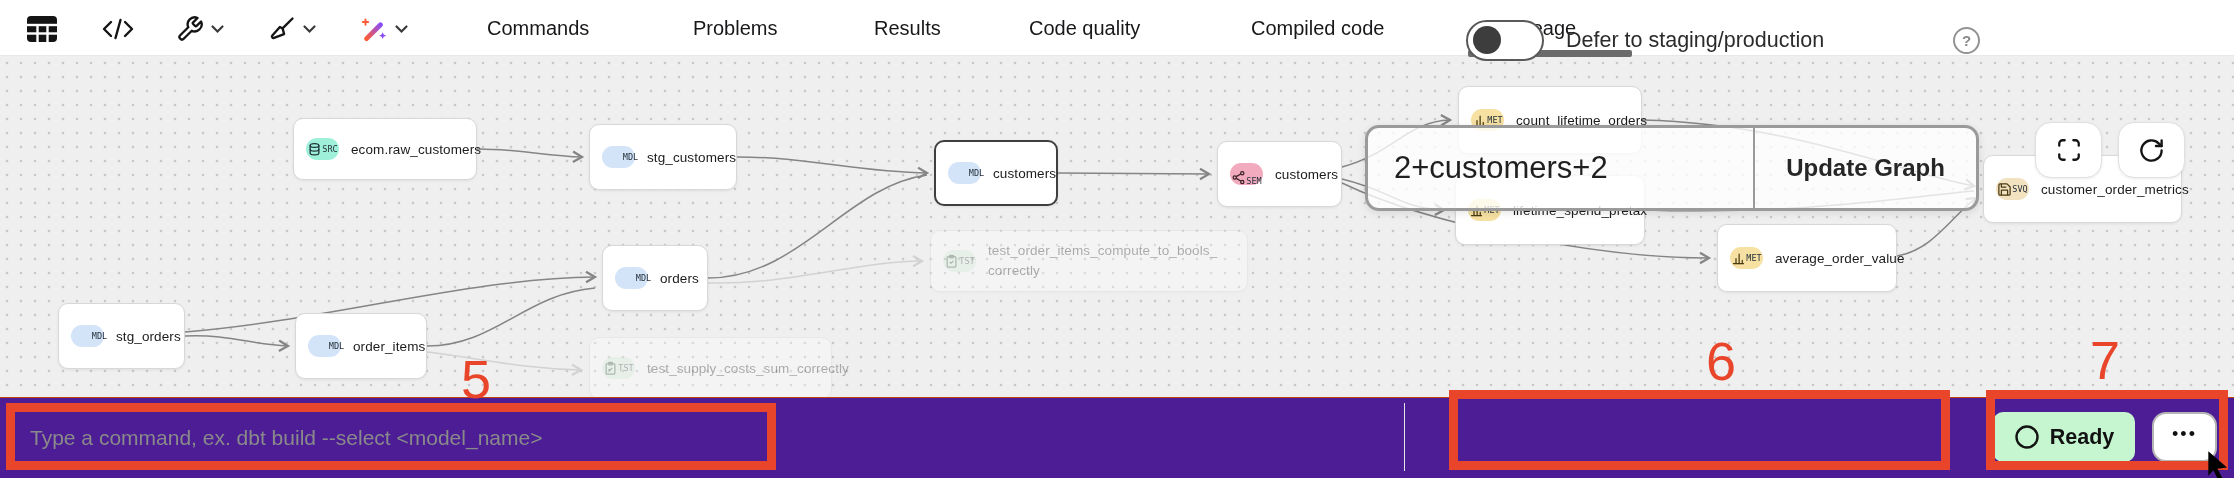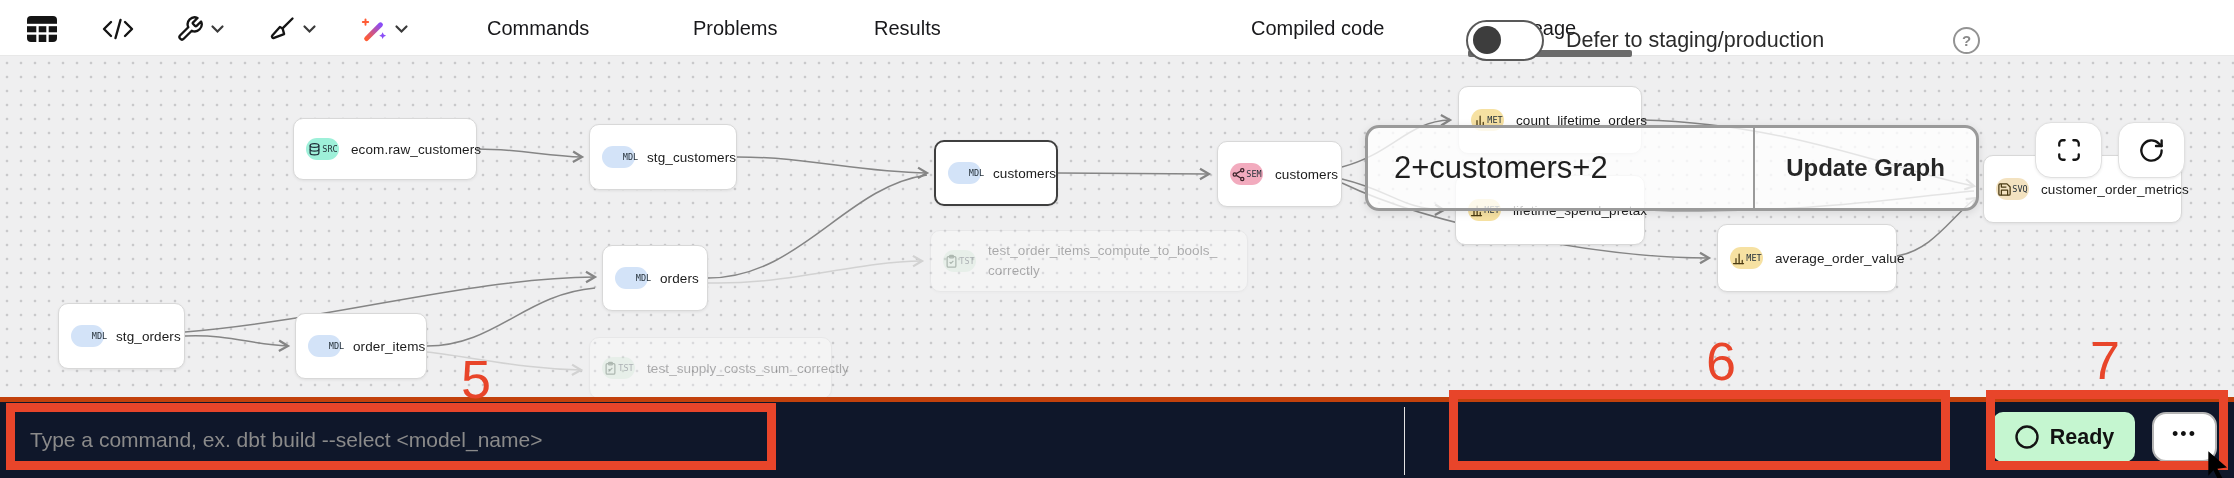--- a/index.html
+++ b/index.html
@@ -23,40 +23,40 @@
   .node { position:absolute; background:#fff; border:1.5px solid #d8d8d8; border-radius:10px;
     display:flex; align-items:center; gap:12px; padding:0 12px; z-index:2;
     box-shadow:0 1px 3px rgba(0,0,0,.07); cursor:pointer; }
   .node .nlabel { font-size:13.5px; color:#1b1b1b; letter-spacing:.1px; }
   .node.selected { border:2.5px solid #3f3f3f; }
   .node.faded { opacity:.33; }
   .badge { width:33px; height:22px; border-radius:12px; display:flex; flex-direction:row;
     align-items:center; justify-content:center; flex:0 0 auto; }
   .badge i { font-style:normal; font-family:"DejaVu Sans Mono", monospace; font-size:8.5px;
     color:#26323b; line-height:1; margin-top:1px; }
-  .b-src{background:#9ef0d9;} .b-mdl{background:#d3e3f8;padding-left:24px;} .b-sem{background:#f2abbe;}
+  .b-src{background:#9ef0d9;} .b-mdl{background:#d3e3f8;padding-left:24px;} .b-sem{background:#f2abbe;align-items:flex-end;}
   .b-met{background:#f6e1a2;} .b-tst{background:#d8f1dc;} .b-svq{background:#f3e2c0;}
   .node.wrap .nlabel { width:230px; overflow-wrap:anywhere; line-height:1.5; }
 
   
   .sel-overlay { position:absolute; left:1365px; top:125px; width:614px; height:86px; z-index:5;
     background:rgba(255,255,255,.78); border:3px solid #9a9a9a; border-radius:14px;
     display:flex; align-items:stretch; box-shadow:0 2px 8px rgba(0,0,0,.10); }
   .sel-value { flex:0 0 385px; display:flex; align-items:center; padding-left:26px;
     font-size:31px; color:#1f1f1f; cursor:text; }
   .sel-btn { flex:1; border-left:2.5px solid #9a9a9a; display:flex; align-items:center;
     justify-content:center; font-size:24px; font-weight:700; color:#262626; cursor:pointer; }
 
   .fab { position:absolute; width:67px; height:56px; background:#fff; border:1.5px solid #e0e0e0;
     border-radius:16px; display:flex; align-items:center; justify-content:center; z-index:6;
     box-shadow:0 1px 3px rgba(0,0,0,.08); cursor:pointer; }
 
   
-  .bottombar { position:absolute; left:0; top:397px; width:2234px; height:81px; background:#0f172a;
-    border-top:5px solid #c2410c; z-index:10; }
+  .bottombar { position:absolute; left:0; top:397px; width:2234px; height:81px; background:#4c1d95;
+    border-top:1px solid #c2410c; z-index:10; }
   .cmd-placeholder { position:absolute; left:30px; top:0; height:100%; display:flex; align-items:center;
     font-size:21px; color:#8a8a8a; white-space:nowrap; }
   .vdiv { position:absolute; left:1404px; top:5px; height:68px; width:1px; background:#e3e3e3; }
   .toggle { position:absolute; left:1466px; top:20px; width:78px; height:41px; border:2.5px solid #595959;
     border-radius:21px; background:#fff; cursor:pointer; }
   .knob { position:absolute; left:5px; top:4px; width:28px; height:28px; border-radius:50%; background:#3d3d3d; }
   .defer-label { position:absolute; left:1566px; top:0; height:81px; display:flex; align-items:center;
     font-size:21.5px; color:#2b2b2b; font-weight:500; white-space:nowrap; }
   .help { position:absolute; left:1953px; top:27px; width:27px; height:27px; border:2px solid #939393;
     border-radius:50%; color:#8a8a8a; font-size:15px; font-weight:700; display:flex; align-items:center;
@@ -127,20 +127,21 @@
           <path d="M23 17l1 2.2 2.2 1-2.2 1-1 2.2-1-2.2-2.2-1 2.2-1z" fill="#8a4df7"></path>
         </svg>
       <svg width="15" height="12" viewBox="0 0 14 12" fill="none" stroke="#3a3a3a" stroke-width="2.2" stroke-linecap="round">
           <polyline points="2,3.5 7,8.5 12,3.5"></polyline>
         </svg>
     </div>
 
     <div class="tab" style="left:487px">Commands</div>
     <div class="tab" style="left:693px">Problems</div>
     <div class="tab" style="left:874px">Results</div>
+    <div class="tab" style="left:1029px">Code quality</div>
     <div class="tab" style="left:1251px">Compiled code</div>
     <div class="tab" style="left:1505px">Lineage</div>
     <div class="tab-underline"></div>
   </div>
 
   <div class="graph"></div>
 
   <svg class="edges">
     <defs>
       <marker id="arr" markerWidth="9" markerHeight="10" refX="7" refY="4.5" orient="auto">

